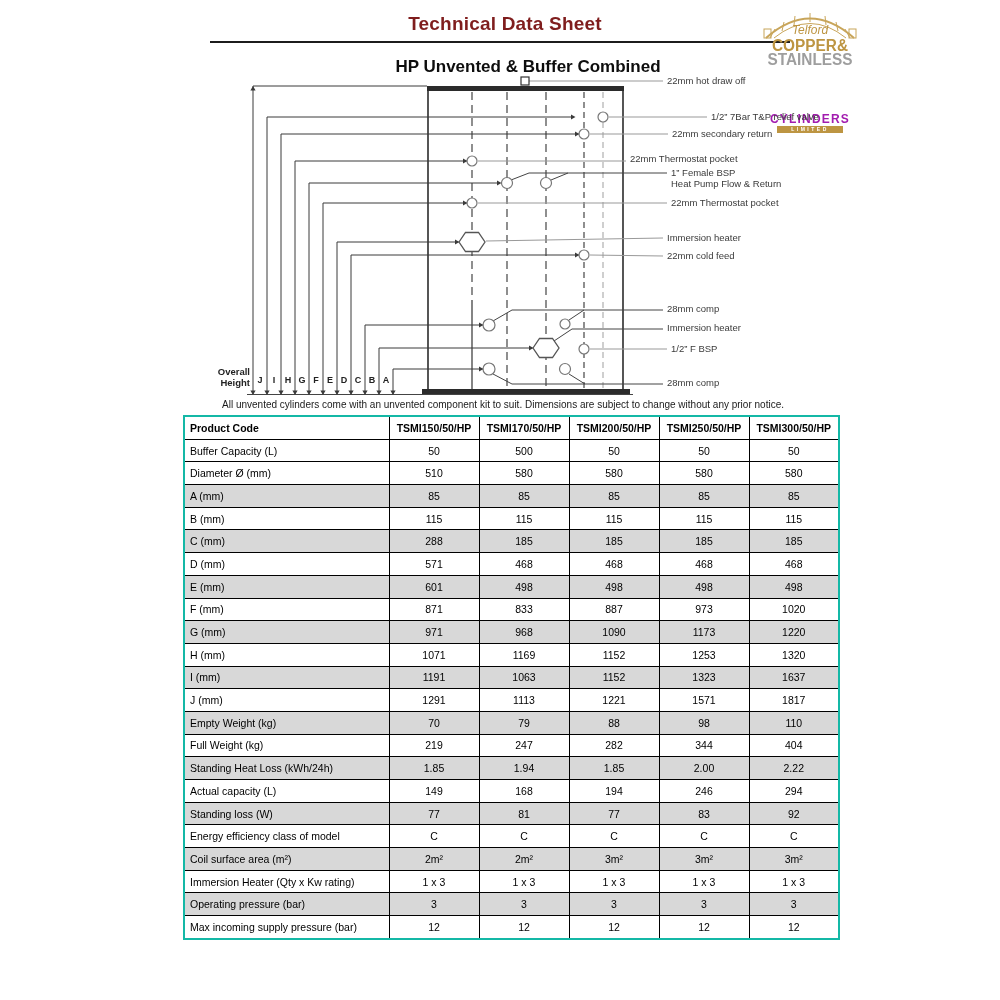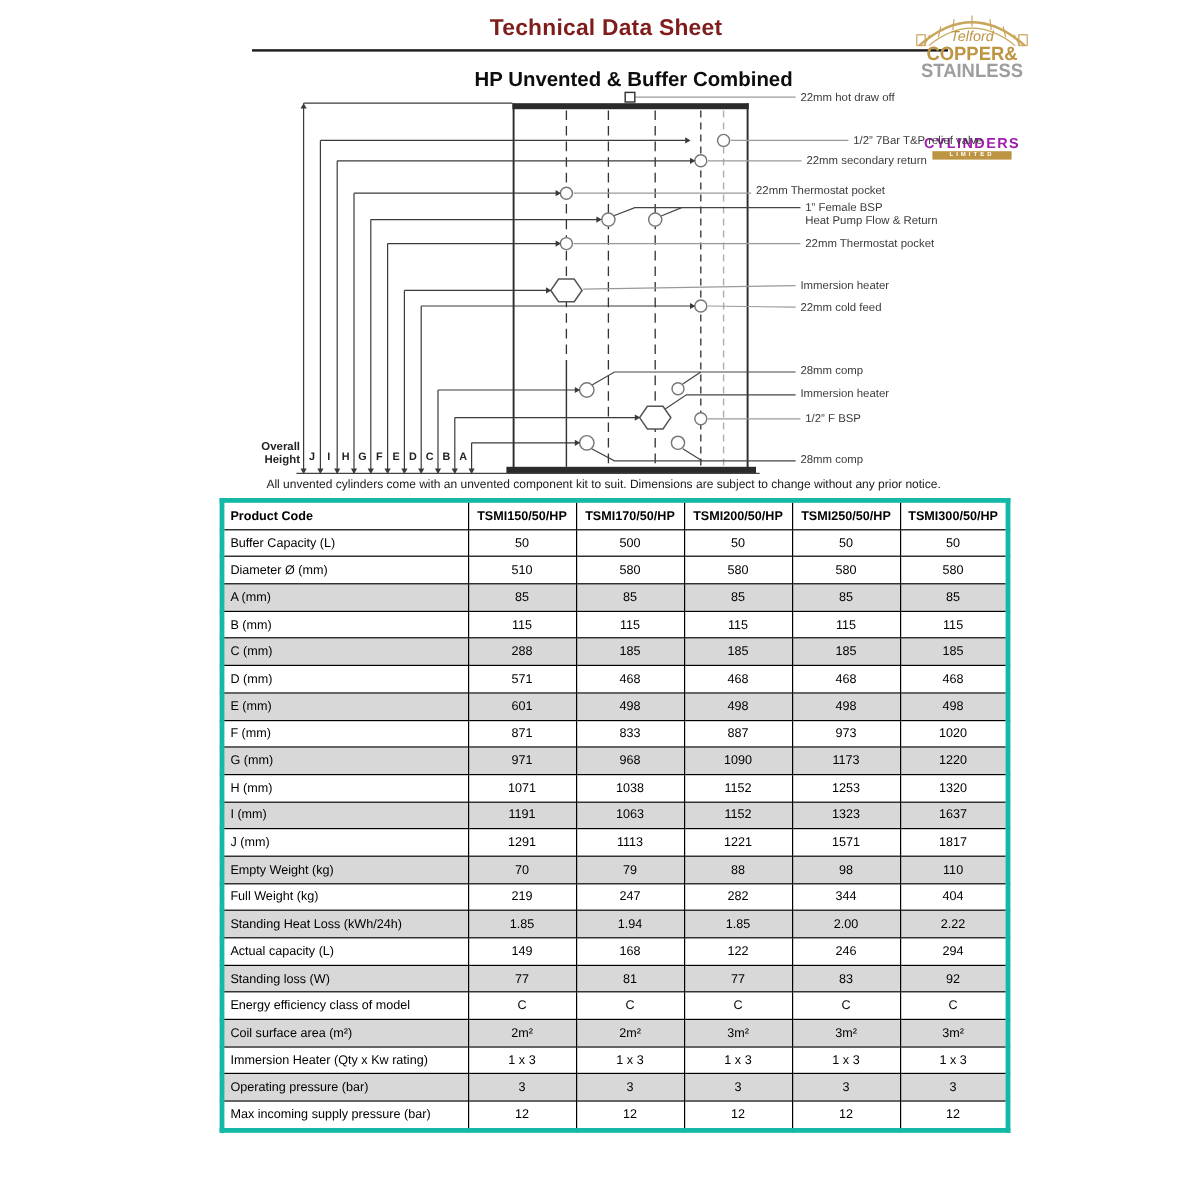--- a/index.html
+++ b/index.html
@@ -17,21 +17,21 @@
   .logo .stainless{font-size:16px;font-weight:bold;color:#9e9e9e;line-height:14px;transform:scaleX(.96);}
   .logo .cylinders{font-size:12px;font-weight:bold;color:#a21caf;letter-spacing:1.2px;line-height:12px;margin-top:46px;}
   .logo .limitedbar{width:66px;height:7px;margin:1px auto 0;background:#bd9542;color:#fff;
                     font-size:5px;line-height:7px;letter-spacing:2.5px;font-weight:bold;}
   
   #diagram-svg{position:absolute;top:0;left:0;}
   .note{position:absolute;top:399px;left:178px;width:650px;text-align:center;
         font-size:10px;color:#1a1a1a;}
   
   table.spec{position:absolute;top:415px;left:183px;width:655px;border-collapse:collapse;
-             table-layout:fixed;border:4px solid #14b8a6;font-size:10.5px;color:#000;padding-left:44px;}
+             table-layout:fixed;border:2px solid #14b8a6;font-size:10.5px;color:#000;padding-left:44px;}
   table.spec th,table.spec td{border:1px solid #000;height:21.7px;padding:0;overflow:hidden;white-space:nowrap;}
   table.spec th{font-weight:bold;background:#fff;}
   table.spec th.lbl,table.spec td.lbl{text-align:left;padding-left:5px;}
   table.spec td{text-align:center;}
   table.spec tr.shaded td{background:#d8d8d8;}
   svg text{font-family:"Liberation Sans",sans-serif;}
 </style>
 </head>
 <body>
 
@@ -282,21 +282,21 @@
           <td class="lbl">G (mm)</td>
           <td>971</td>
           <td>968</td>
           <td>1090</td>
           <td>1173</td>
           <td>1220</td>
         </tr>
         <tr>
           <td class="lbl">H (mm)</td>
           <td>1071</td>
-          <td>1038</td>
+          <td>1169</td>
           <td>1152</td>
           <td>1253</td>
           <td>1320</td>
         </tr>
         <tr class="shaded">
           <td class="lbl">I (mm)</td>
           <td>1191</td>
           <td>1063</td>
           <td>1152</td>
           <td>1323</td>
@@ -331,21 +331,21 @@
           <td>1.85</td>
           <td>1.94</td>
           <td>1.85</td>
           <td>2.00</td>
           <td>2.22</td>
         </tr>
         <tr>
           <td class="lbl">Actual capacity (L)</td>
           <td>149</td>
           <td>168</td>
-          <td>122</td>
+          <td>194</td>
           <td>246</td>
           <td>294</td>
         </tr>
         <tr class="shaded">
           <td class="lbl">Standing loss (W)</td>
           <td>77</td>
           <td>81</td>
           <td>77</td>
           <td>83</td>
           <td>92</td>

